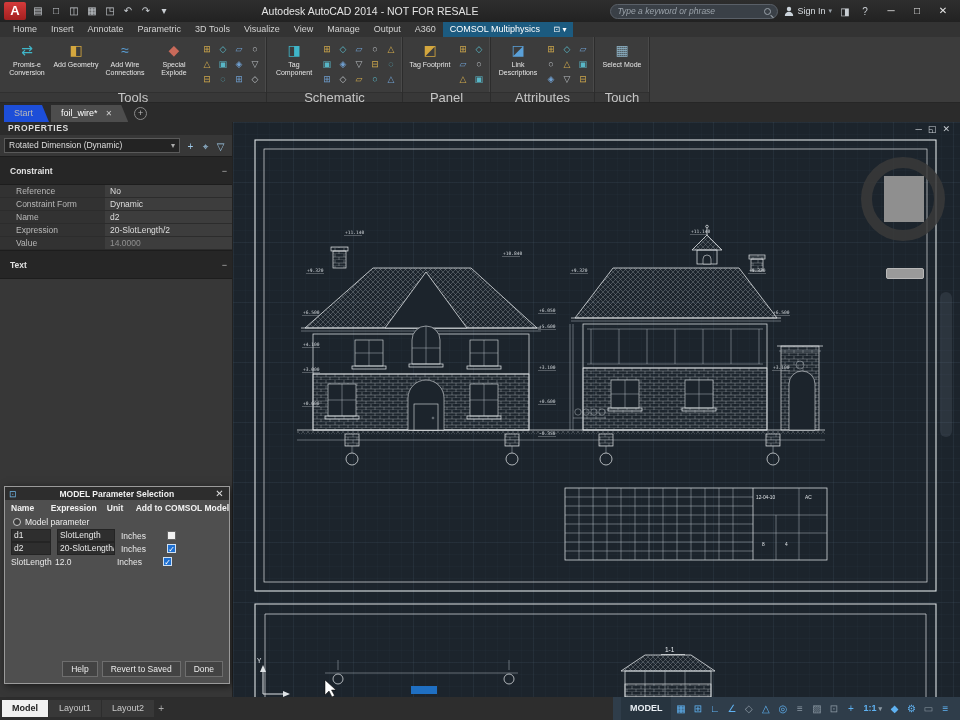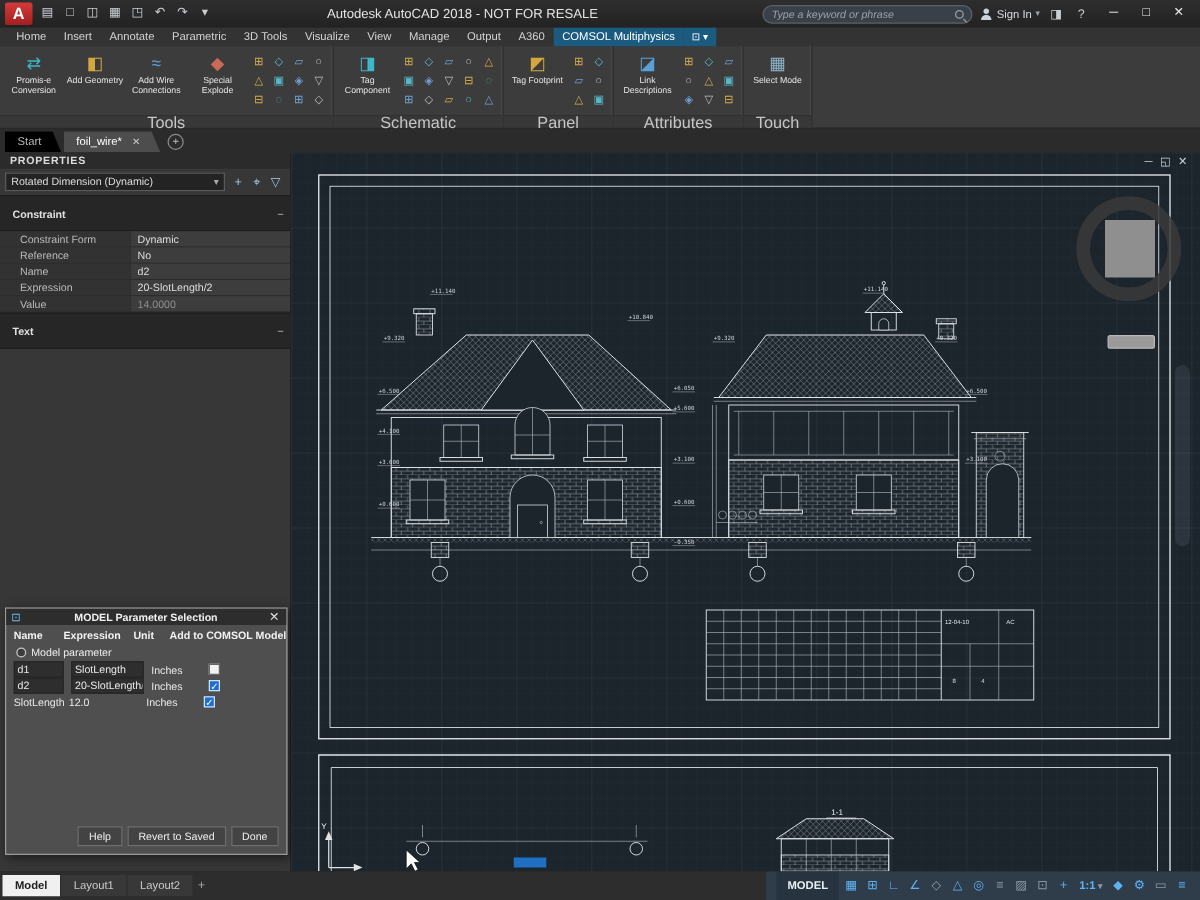--- a/index.html
+++ b/index.html
@@ -34,21 +34,21 @@
   .rbody { display:flex; align-items:flex-start; gap:3px; }
   .rbig { width:46px; display:flex; flex-direction:column; align-items:center; padding-top:2px; }
   .rbig-ic { width:20px; height:18px; font-size:14px; line-height:18px; text-align:center; }
   .rbig-lb { font-size:7px; line-height:1.15; text-align:center; color:#e6e6e6; margin-top:2px; }
   .rsmall { display:grid; grid-auto-rows:15px; gap:0 2px; margin-top:3px; }
   .rsico { width:14px; height:15px; font-size:9px; line-height:15px; text-align:center; }
   .plabel { position:absolute; left:0; right:0; bottom:0; height:10px; font-size:13px; color:#c6c6c6; text-align:center; line-height:10px; background:#383838; border-top:1px solid #303030; }
 
   
   .filetabs { height:19px; background:#2b2b2b; display:flex; align-items:flex-end; padding-left:4px; gap:2px; }
-  .ftab { height:17px; padding:0 10px; font-size:9px; line-height:17px; color:#b8b8b8; background:#000000; clip-path:polygon(0 0, calc(100% - 7px) 0, 100% 100%, 0 100%); padding-right:16px; }
+  .ftab { height:17px; padding:0 10px; font-size:9px; line-height:17px; color:#b8b8b8; background:#1d4ed8; clip-path:polygon(0 0, calc(100% - 7px) 0, 100% 100%, 0 100%); padding-right:16px; }
   .ftab.active { background:#4d4d4d; color:#fff; }
   .ftab .fx { margin-left:8px; font-size:8px; color:#ccc; }
   .ftab-plus { width:13px; height:13px; border-radius:50%; border:1px solid #8a8a8a; color:#bbb; font-size:9px; line-height:11px; text-align:center; margin:0 0 2px 4px; }
 
   
   .main { display:flex; height:575px; }
 
   
   .palette { position:relative; width:233px; background:#373737; border-right:1px solid #222; flex:0 0 auto; }
   .pal-head { height:13px; background:#2b2b2b; font-size:8.5px; font-weight:bold; letter-spacing:0.6px; color:#dcdcdc; padding-left:8px; line-height:13px; }
@@ -139,21 +139,21 @@
     <div class="qat">
         <div class="qat-btn">▤</div>
         <div class="qat-btn">□</div>
         <div class="qat-btn">◫</div>
         <div class="qat-btn">▦</div>
         <div class="qat-btn">◳</div>
         <div class="qat-btn">↶</div>
         <div class="qat-btn">↷</div>
         <div class="qat-btn">▾</div>
       </div>
-    <div class="tb-title">Autodesk AutoCAD 2018 - NOT FOR RESALE</div>
+    <div class="tb-title">Autodesk AutoCAD 2014 - NOT FOR RESALE</div>
     <div class="tb-right">
       <div class="searchbox">
         <span class="ph">Type a keyword or phrase</span>
         <span class="mag"></span>
       </div>
       <div class="signin">
         <svg width="10" height="10" viewBox="0 0 10 10">
             <circle cx="5" cy="3" r="2.2" fill="#cbd3da"></circle>
             <path d="M0.8,10 a4.2,4.2 0 0 1 8.4,0 Z" fill="#cbd3da"></path>
           </svg>
@@ -319,26 +319,26 @@
             <span class="pal-ico">⌖</span>
             <span class="pal-ico">▽</span>
           </span>
       </div>
       <div>
           <div class="psec">
             <span class="psec-t">Constraint</span>
             <span class="psec-m">−</span>
           </div>
           <div class="prow">
+            <div class="prow-l">Reference</div>
+            <div class="prow-v">No</div>
+          </div>
+          <div class="prow">
             <div class="prow-l">Constraint Form</div>
             <div class="prow-v">Dynamic</div>
-          </div>
-          <div class="prow">
-            <div class="prow-l">Reference</div>
-            <div class="prow-v">No</div>
           </div>
           <div class="prow">
             <div class="prow-l">Name</div>
             <div class="prow-v">d2</div>
           </div>
           <div class="prow">
             <div class="prow-l">Expression</div>
             <div class="prow-v">20-SlotLength/2</div>
           </div>
           <div class="prow">

